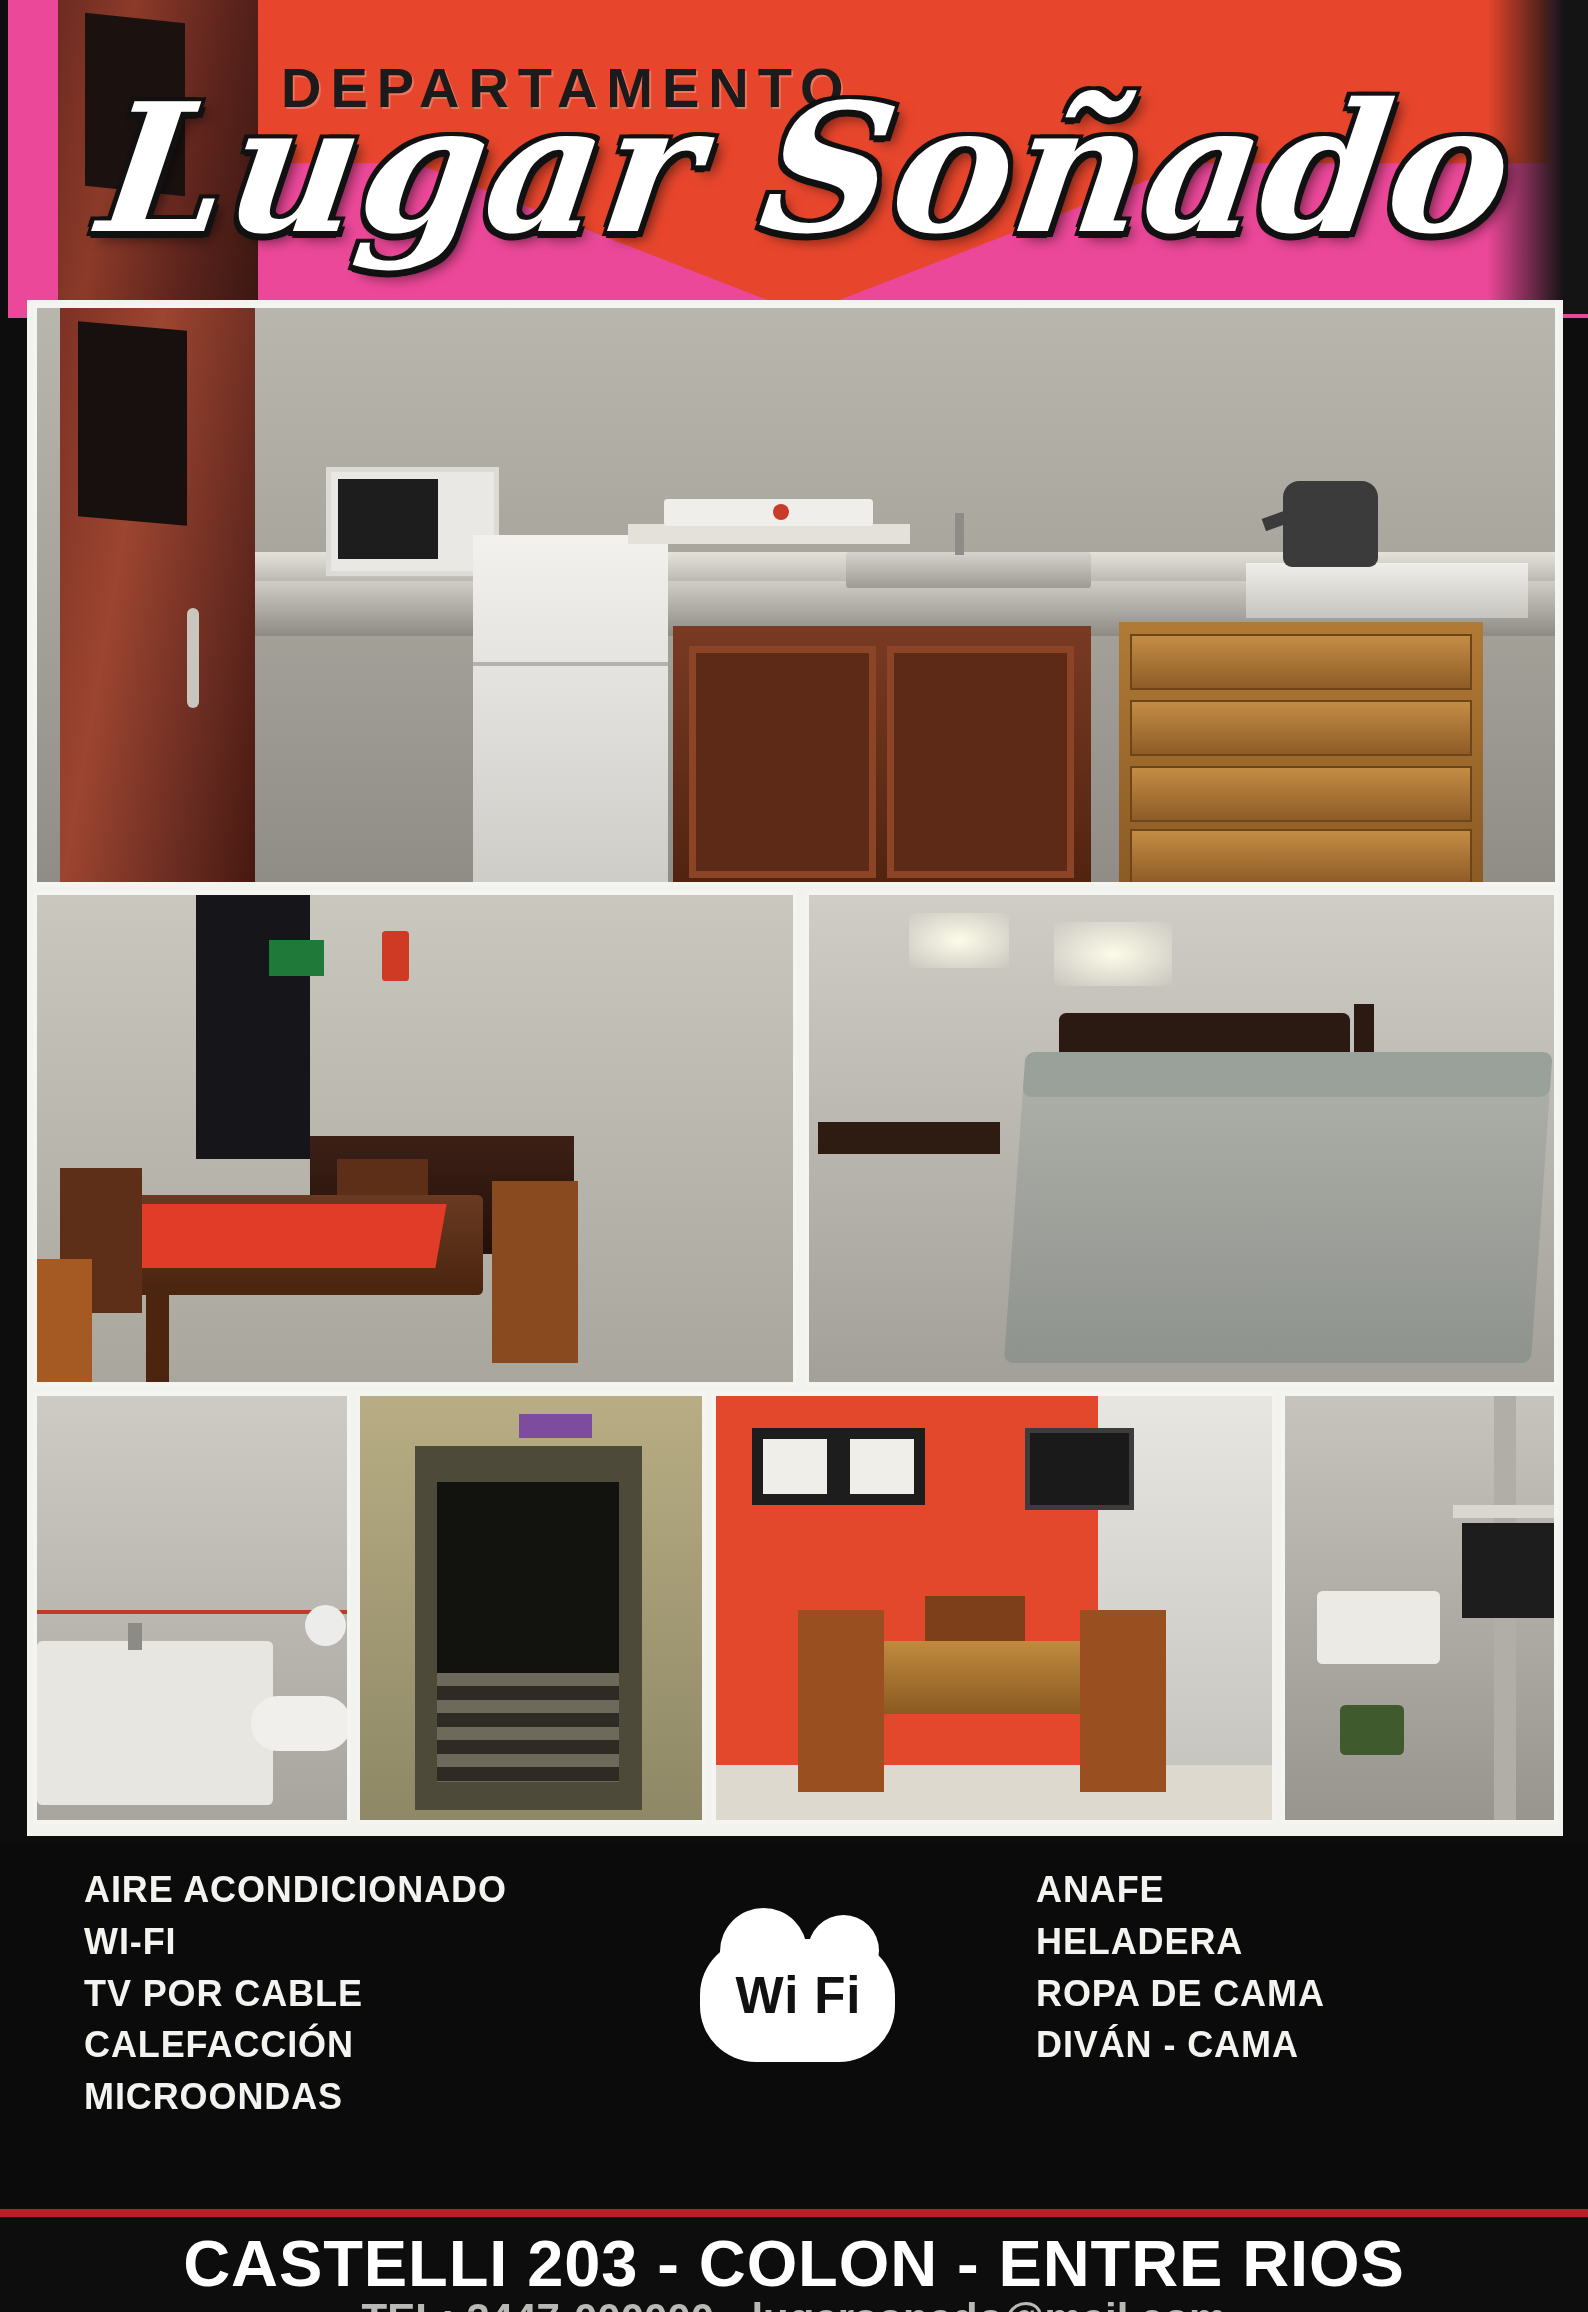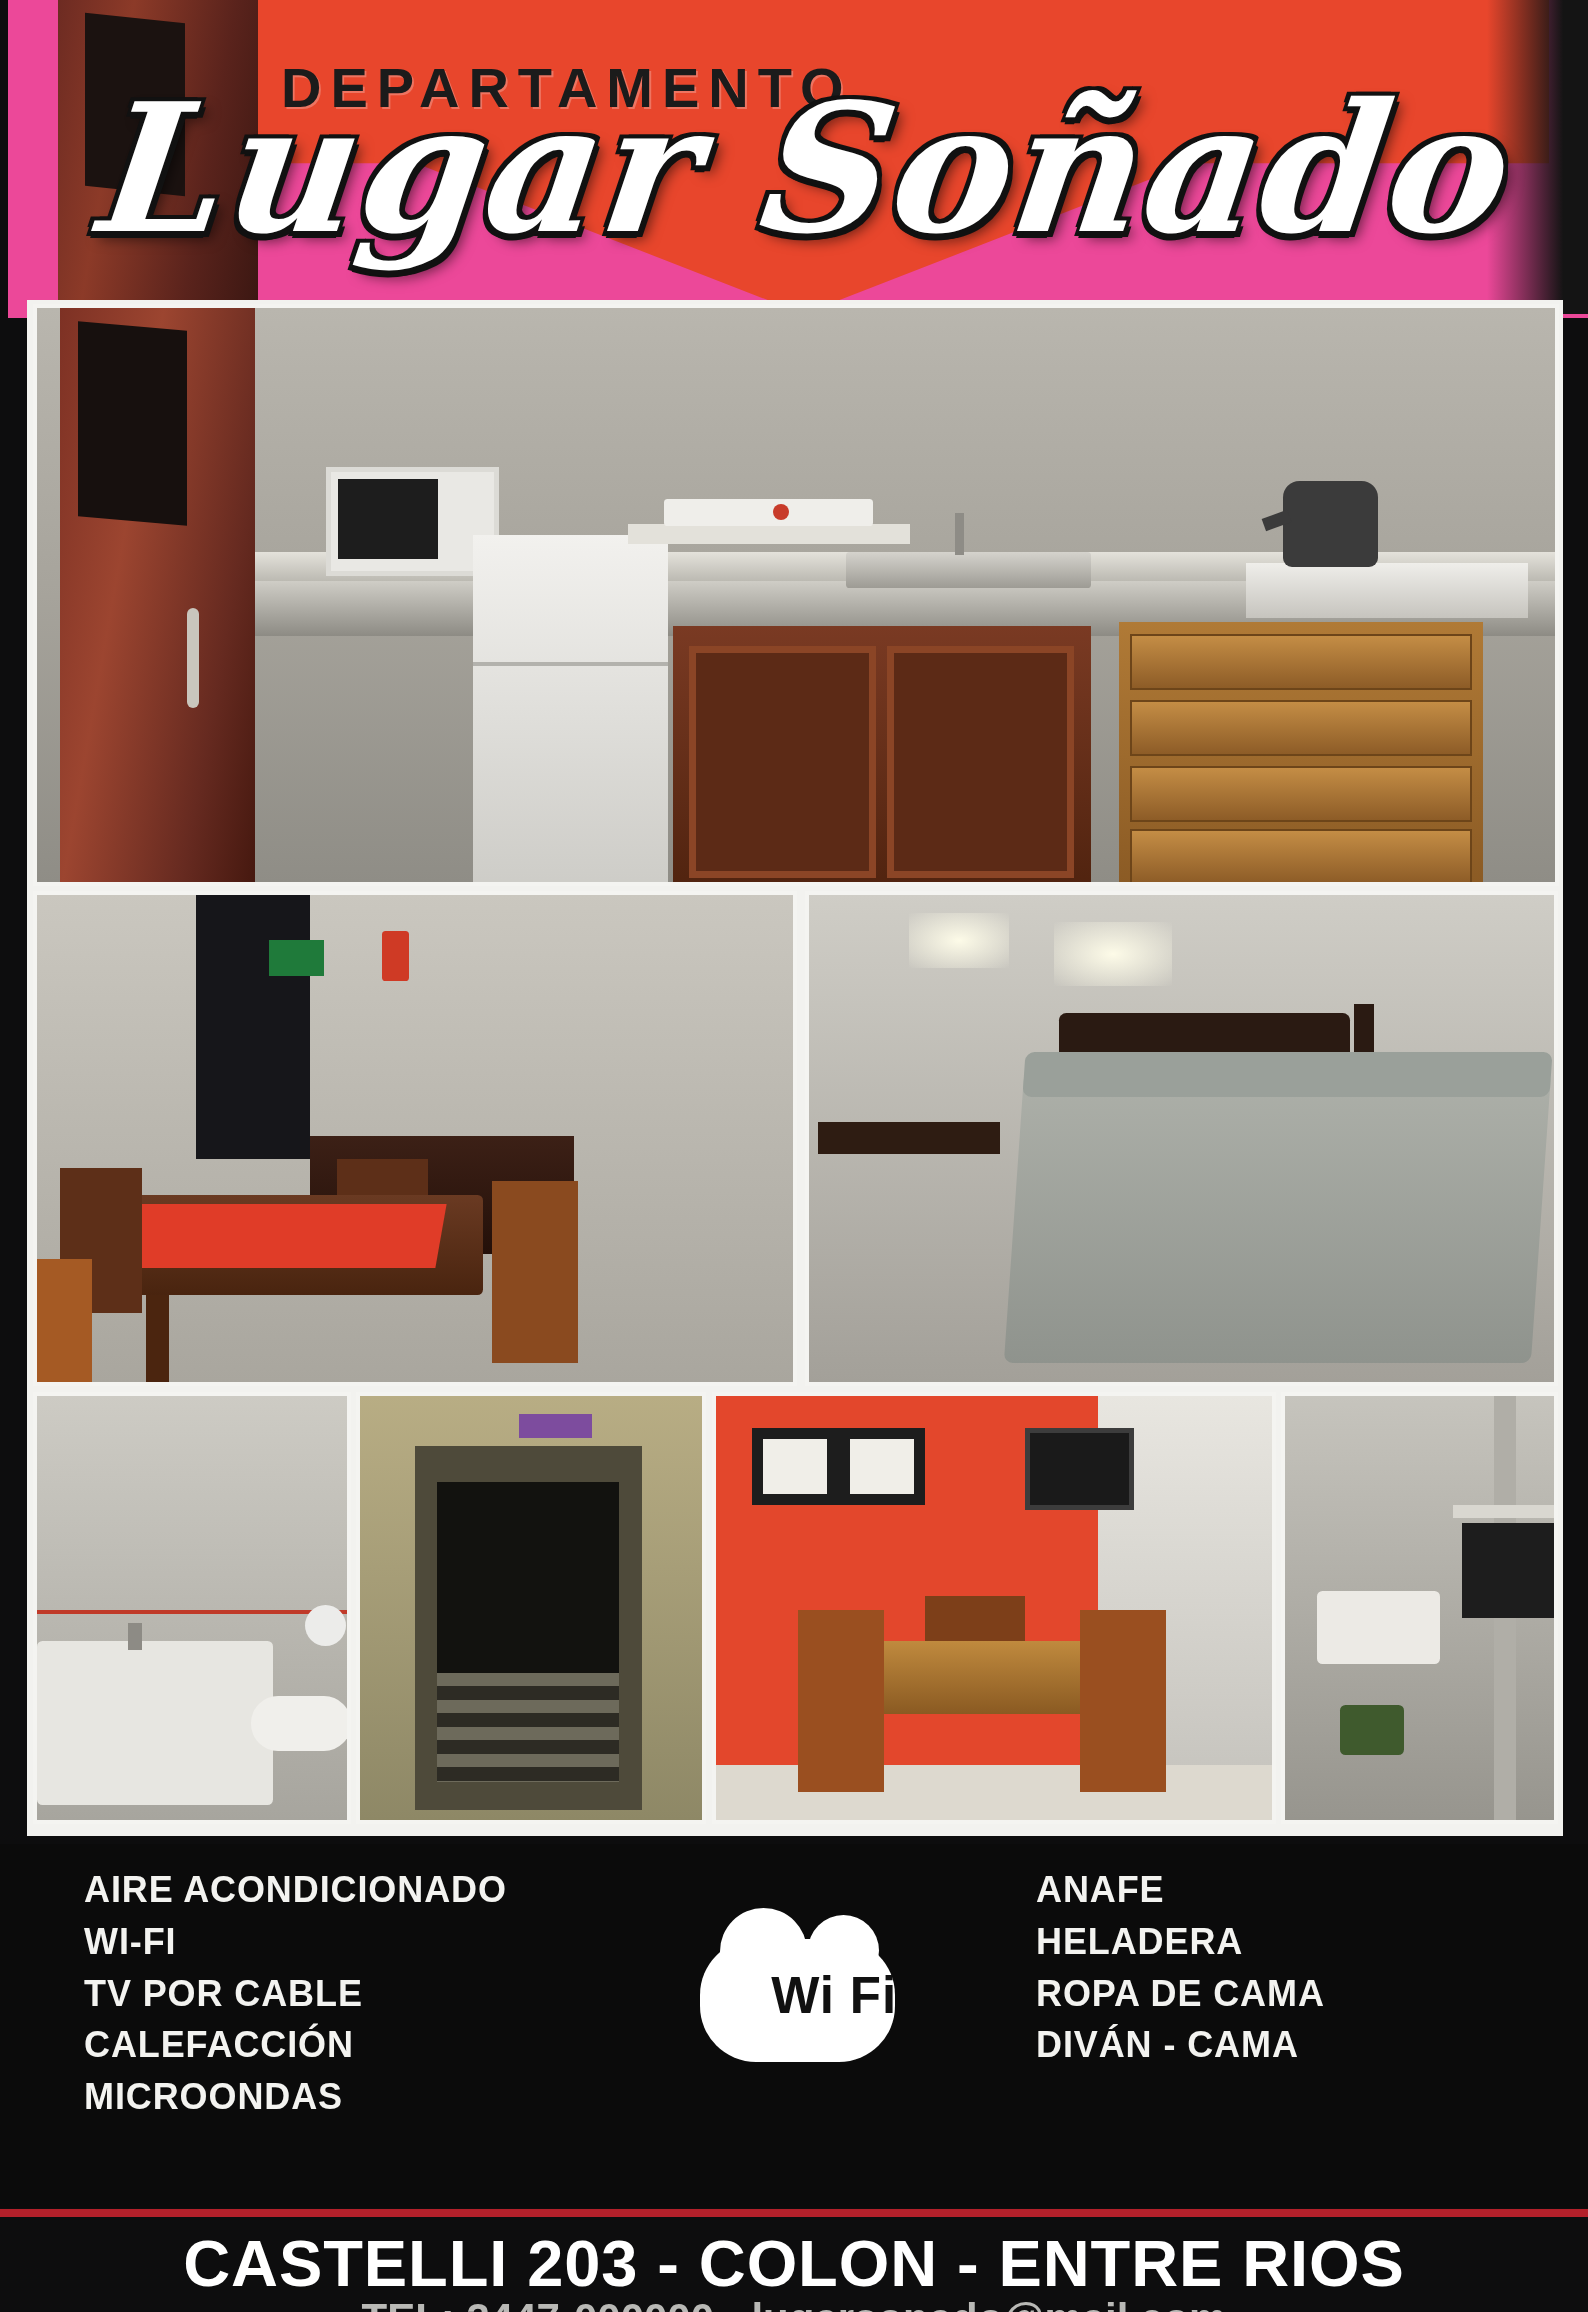--- a/index.html
+++ b/index.html
@@ -236,21 +236,21 @@
     width: 87px; height: 87px; background:#ffffff; border-radius:50%;
   }
   .wifi-cloud:after {
     content:""; position:absolute; right:16.4px; top:-23.6px;
     width: 71px; height: 71px; background:#ffffff; border-radius:50%;
   }
   .wifi-text {
     position: absolute;
     left: 0; top: 27px;
     width: 197px;
-    text-align: right;
+    text-align: center;
     font-weight: bold;
     font-size: 51px;
     color: #111;
     letter-spacing: 0.9px;
     z-index: 3;
   }
 
   
   .divider {
     position: absolute;

